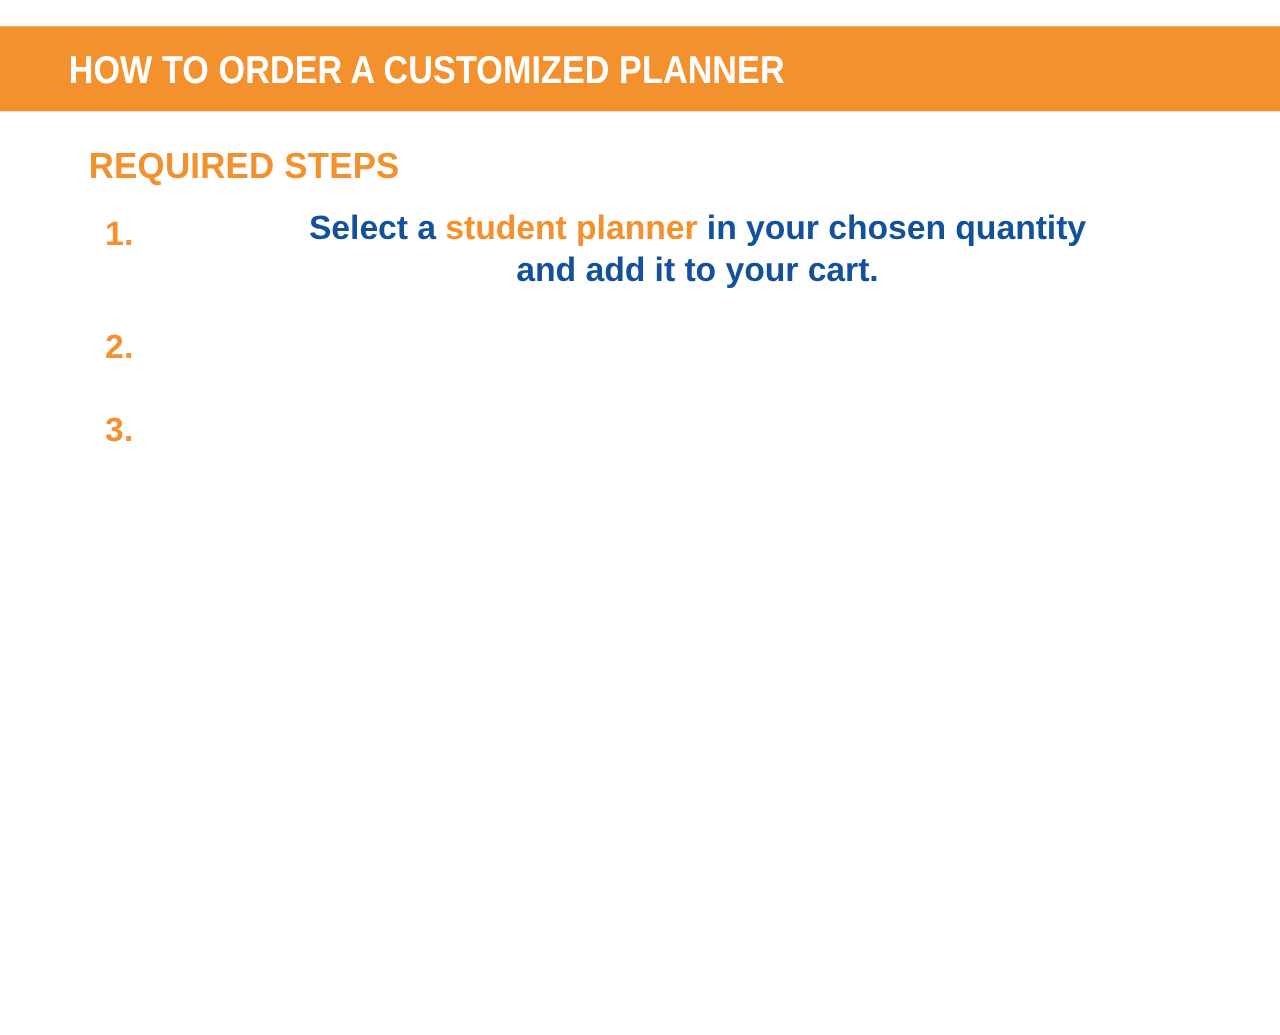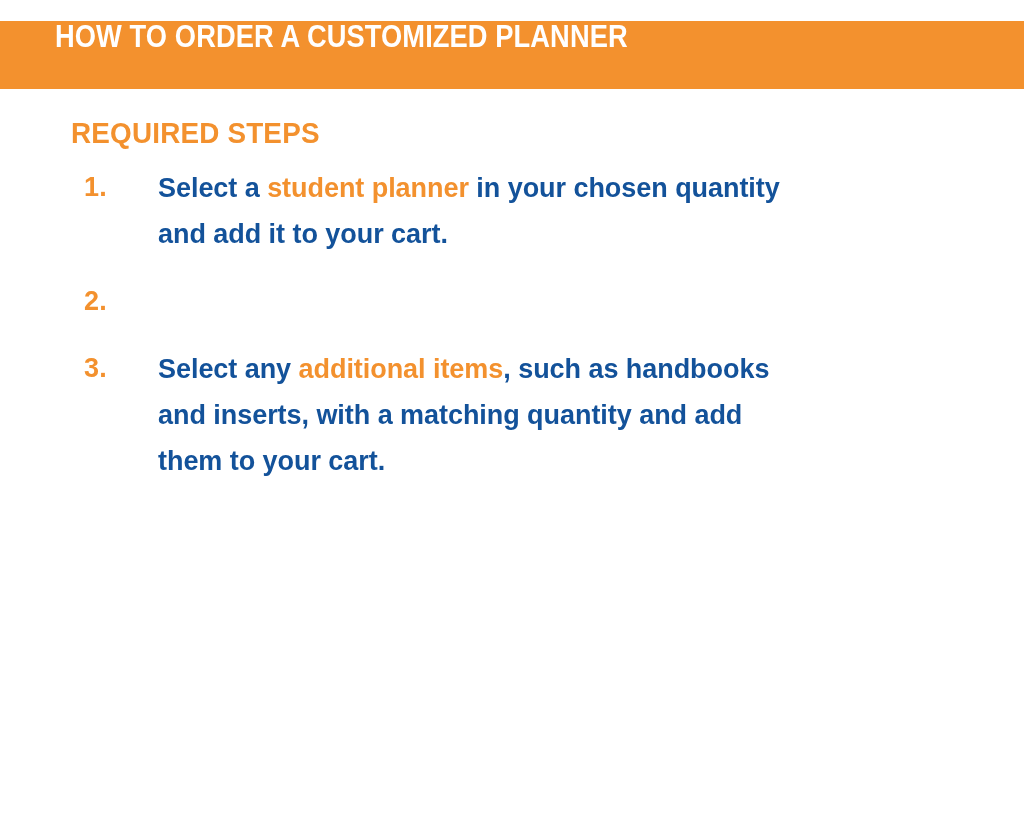--- a/index.html
+++ b/index.html
@@ -24,21 +24,21 @@
 
   
   .header-band {
     position: absolute;
     left: 0;
     top: 21px;
     width: 1024px;
     height: 68px;
     background: #f3912e;
     display: flex;
-    align-items: flex-start;
+    align-items: center;
   }
   .header-title {
     margin-left: 55px;
     color: #ffffff;
     font-family: "Liberation Sans Narrow", "Liberation Sans", sans-serif;
     font-weight: 700;
     font-size: 31px;
     line-height: 1;
     letter-spacing: 0.1px;
     transform: scaleX(0.88);
@@ -96,24 +96,25 @@
     line-height: 45px;
     letter-spacing: 0.2px;
   }
 
   .step-text {
     flex: 1 1 auto;
     color: #13529a;
     font-family: "Liberation Sans", sans-serif;
     font-weight: 700;
     font-size: 27px;
-    line-height: 46px;
+    line-height: 34px;
     letter-spacing: -0.05px;
     max-width: 800px;
     white-space: pre-line;
+    text-align: center;
   }
 
   .hl {
     color: #f3912e;
   }
 </style>
 </head>
 <body>
 
 <div class="page">
@@ -130,21 +131,18 @@
         <li class="step-item">
           <span class="step-number">1.</span>
           <span class="step-text"><span>Select a </span><span class="hl">student planner</span><span> in your chosen quantity
 and add it to your cart.</span></span>
         </li>
         <li class="step-item">
           <span class="step-number">2.</span>
         </li>
         <li class="step-item">
           <span class="step-number">3.</span>
-          <span class="step-text"><span>Select any </span><span class="hl">additional items</span><span>, such as handbooks
-and inserts, with a matching quantity and add
-them to your cart.</span></span>
         </li>
       </ol>
 
   </div>
 
 </div>
 
 </body></html>

